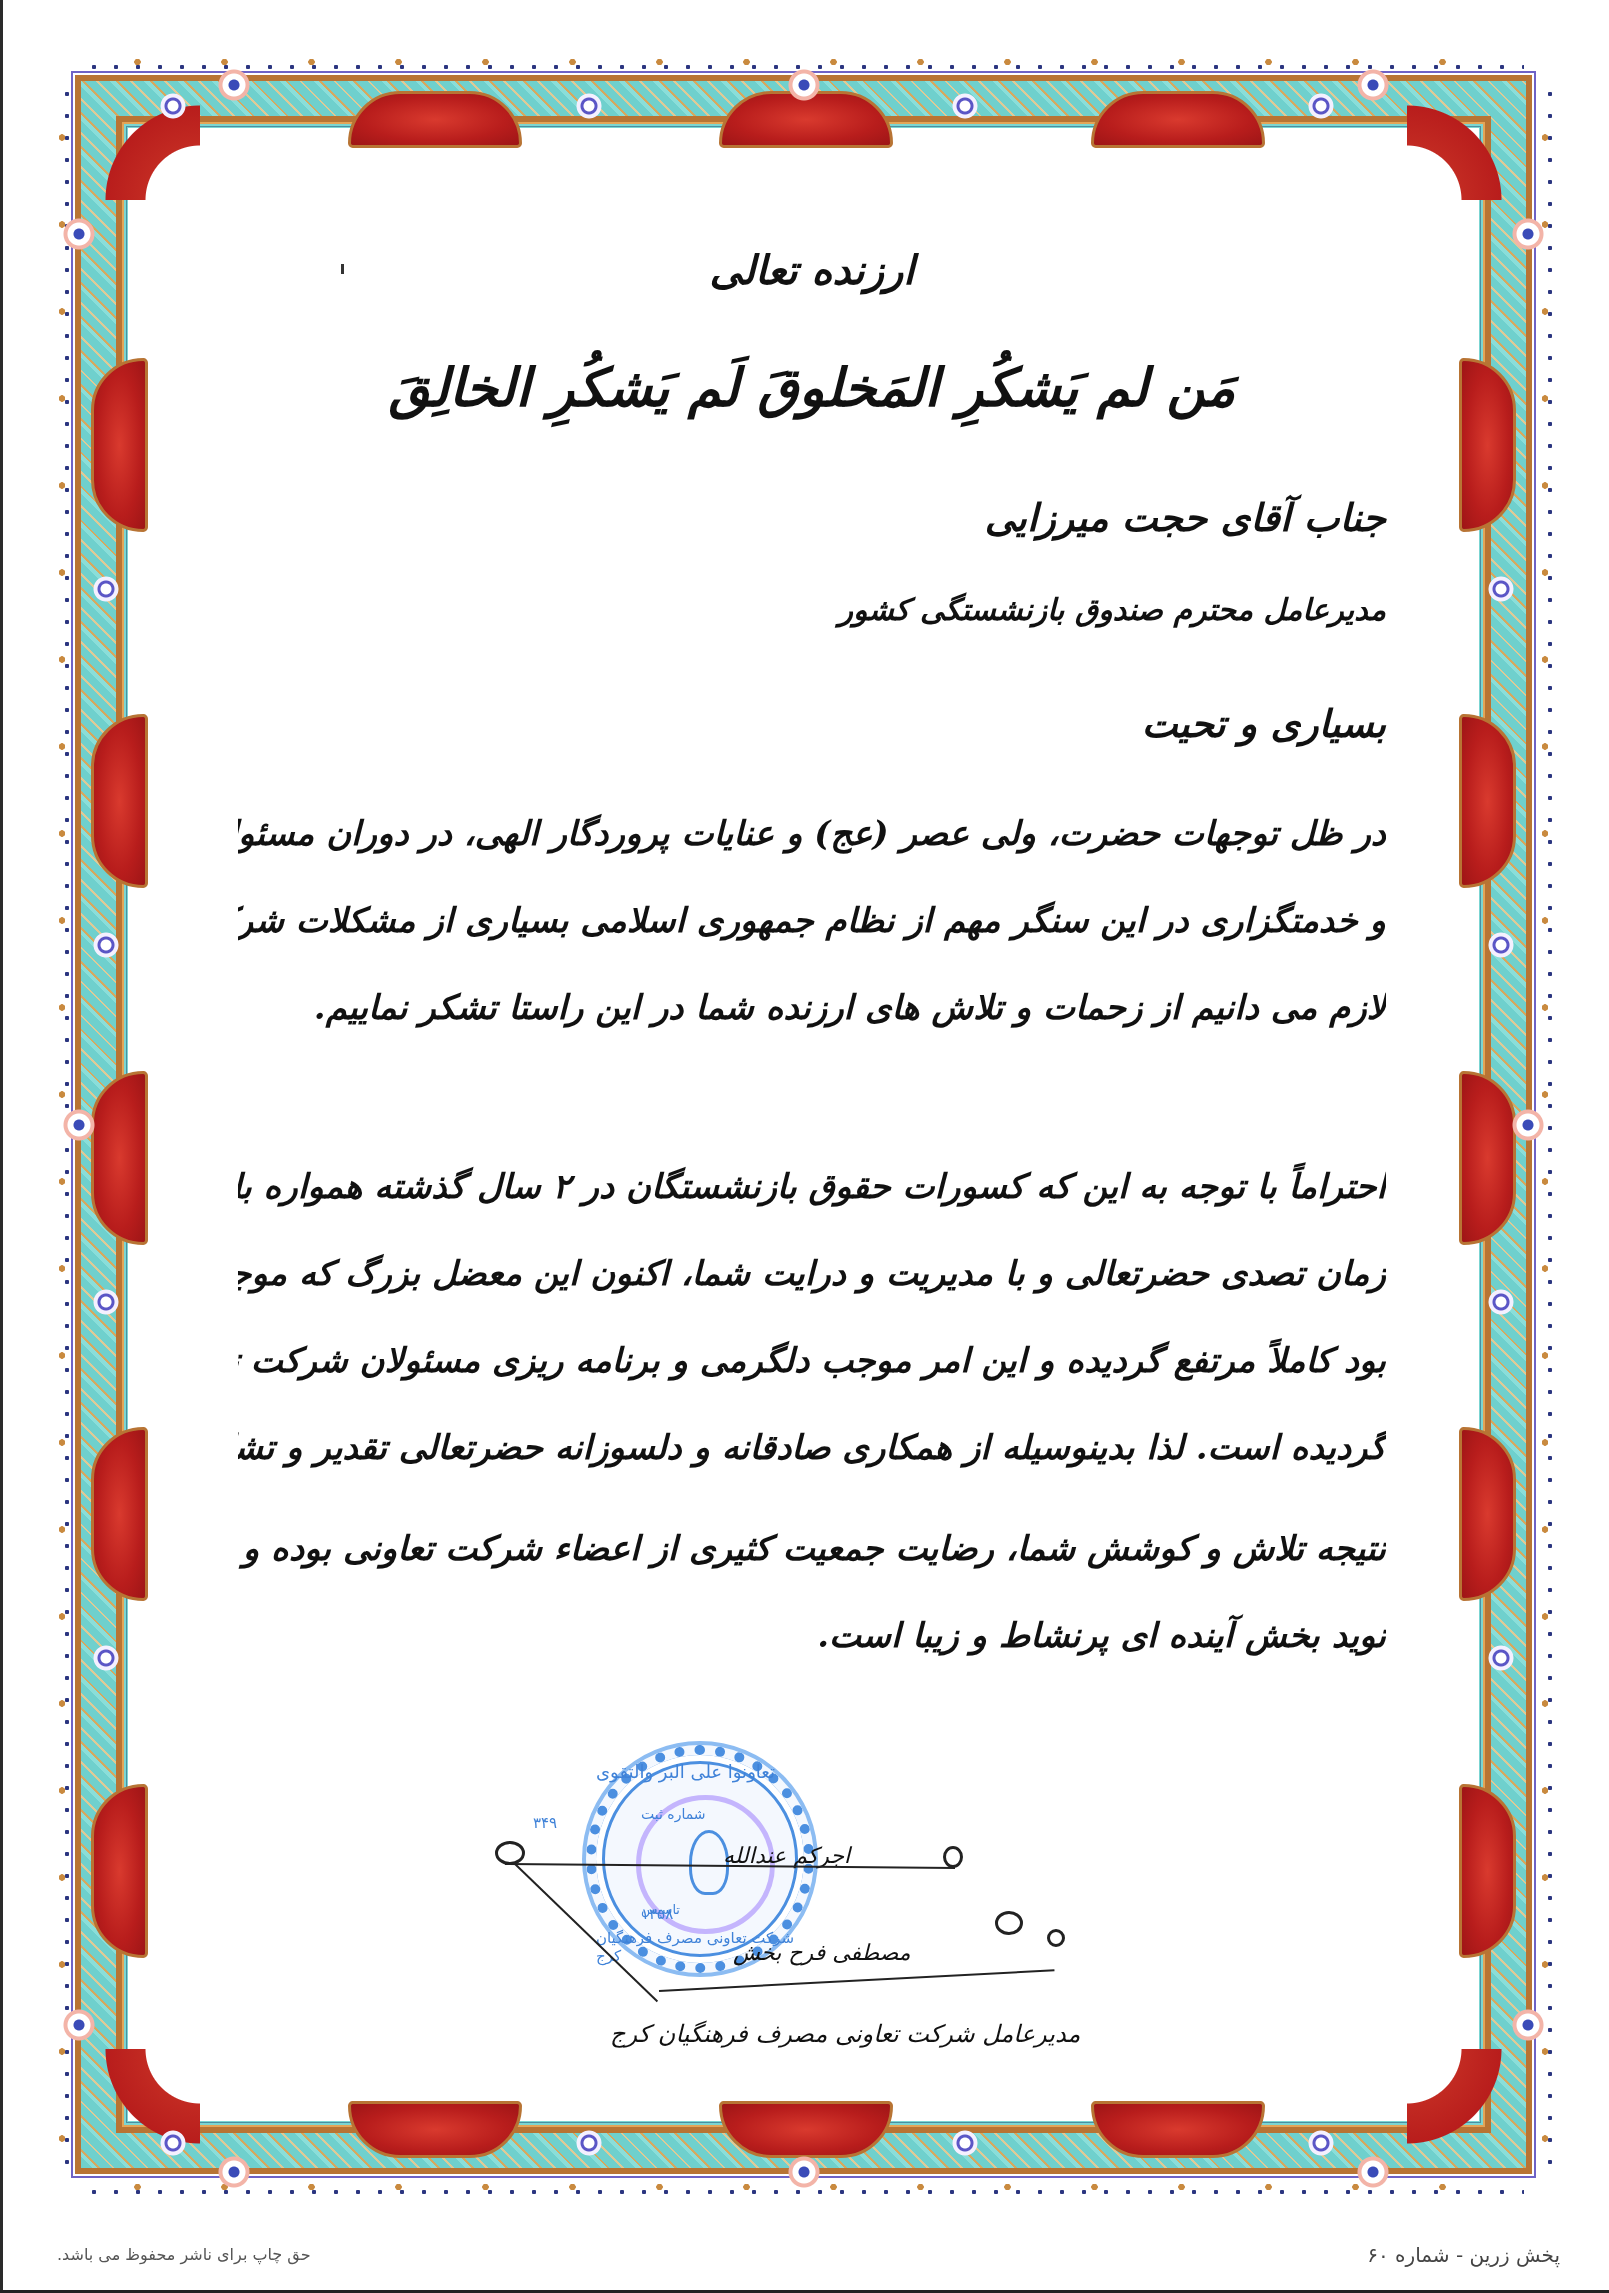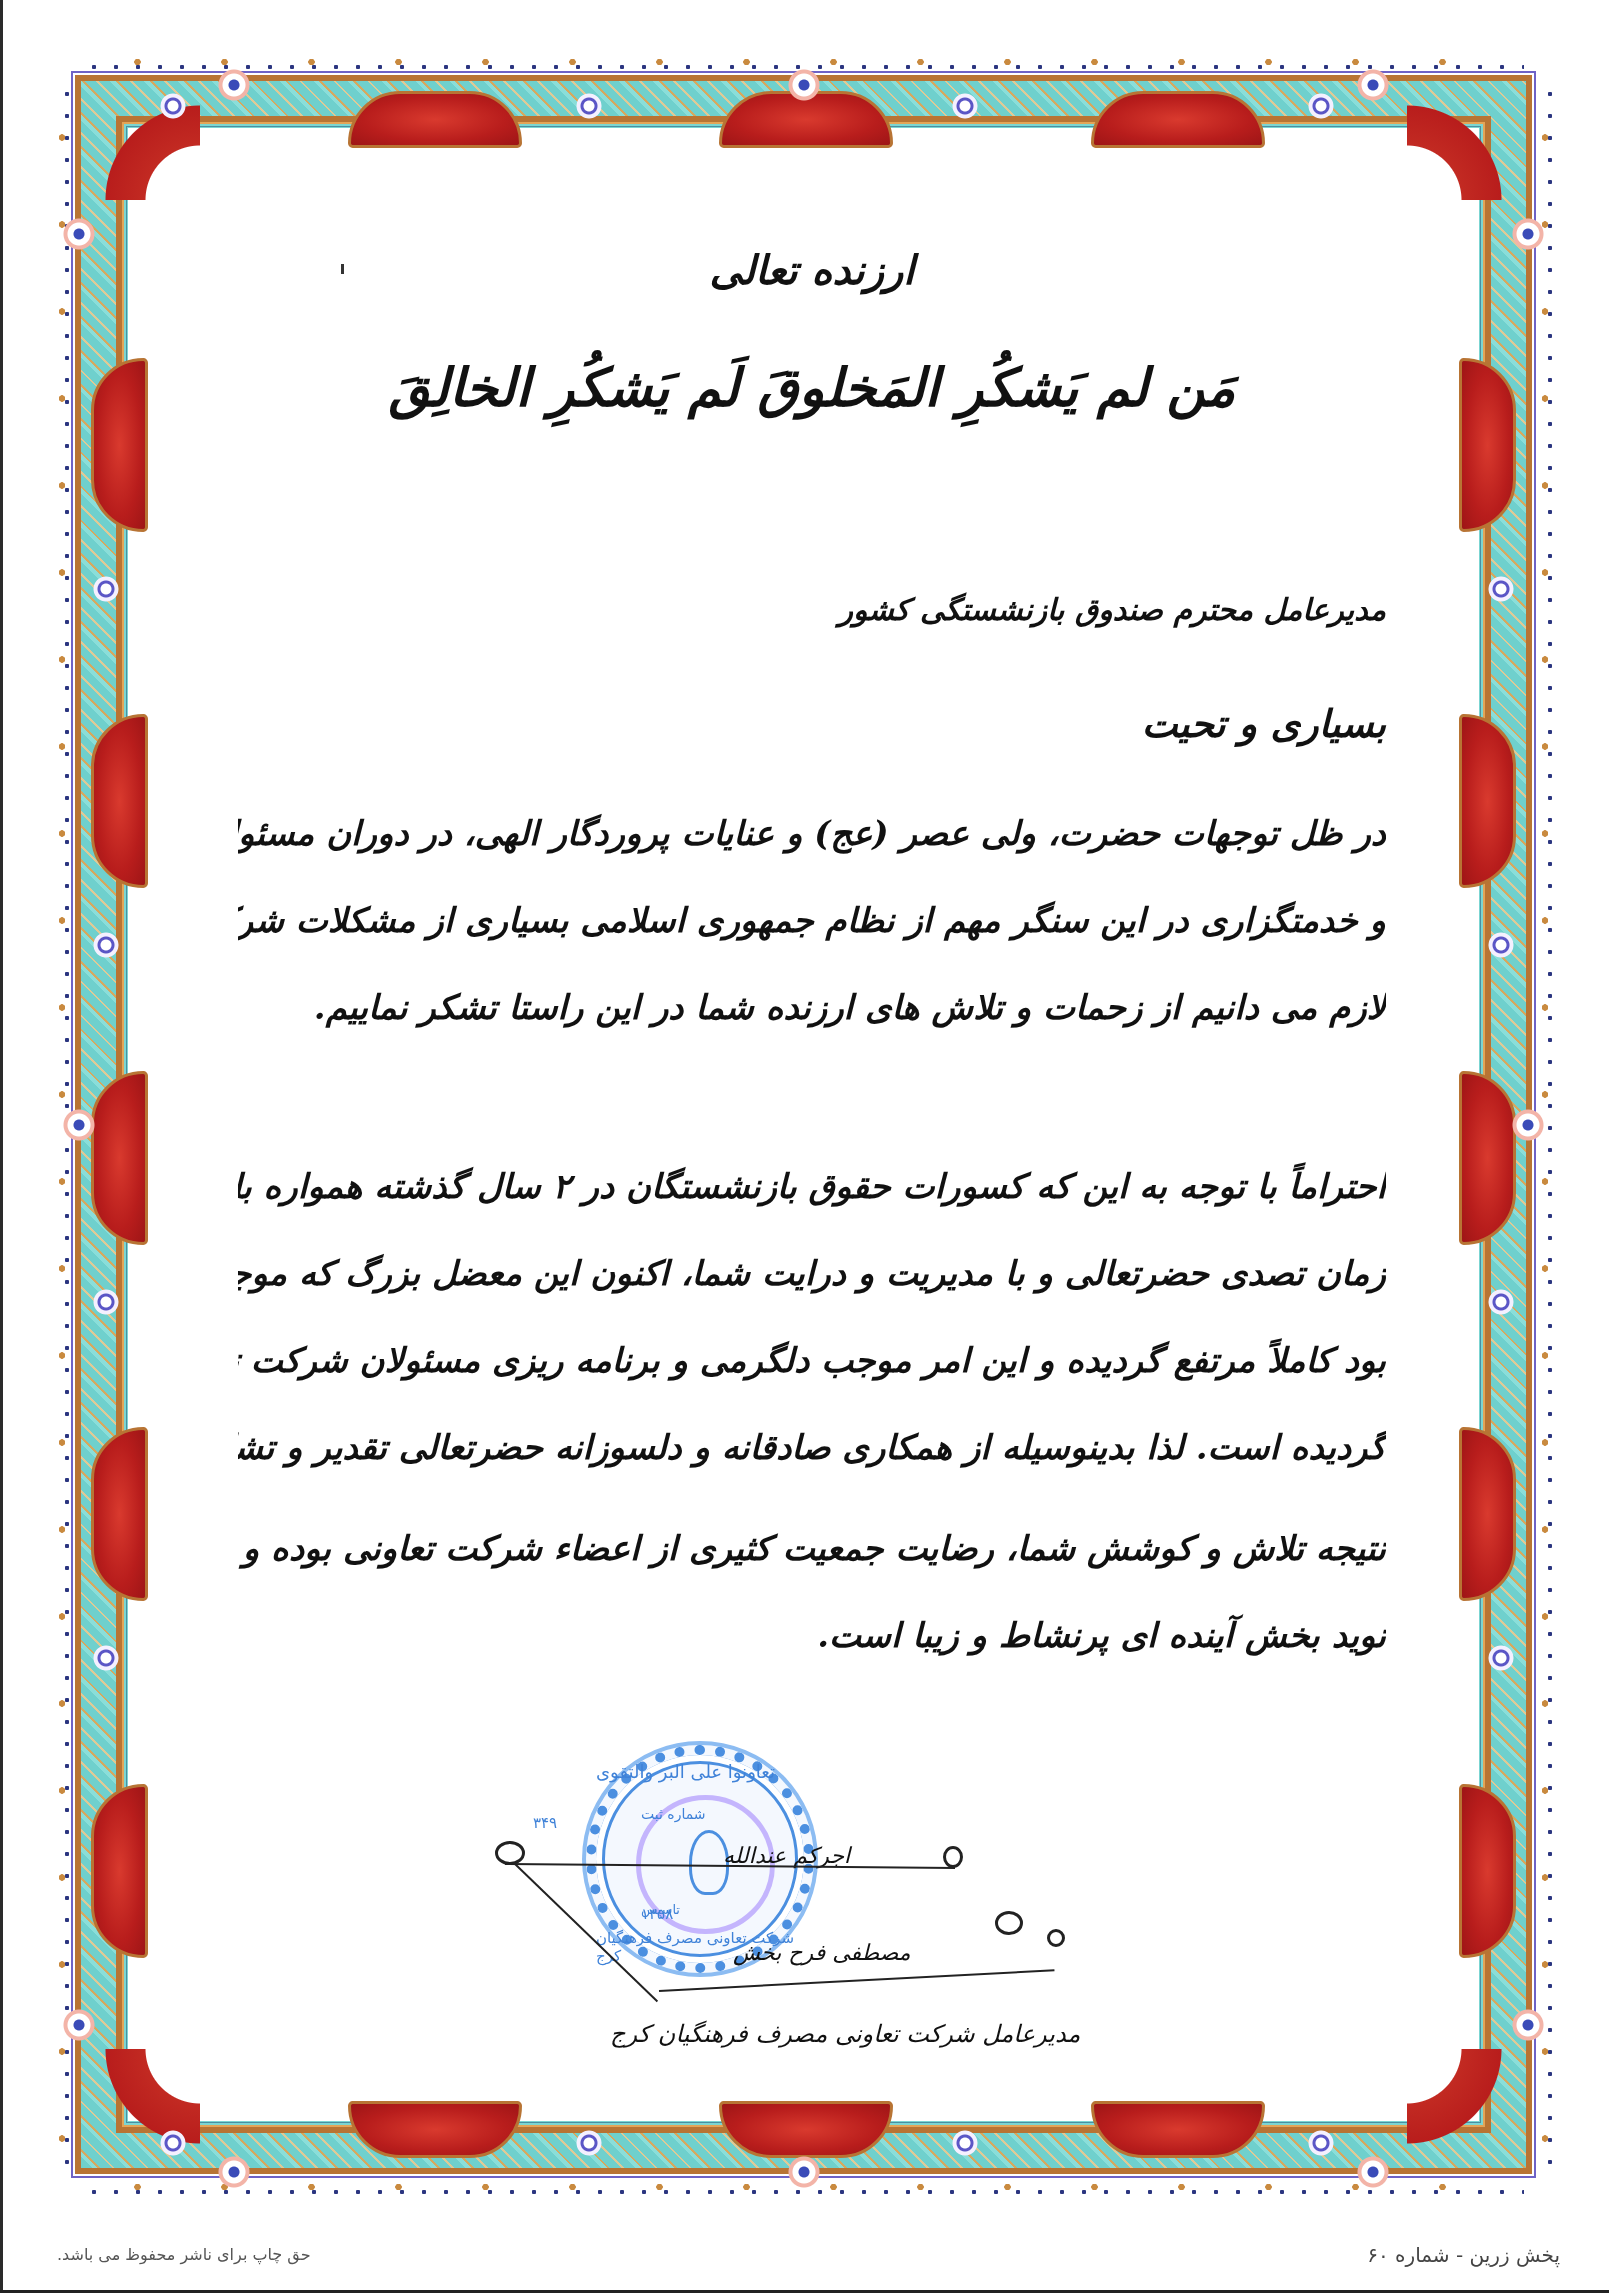--- a/index.html
+++ b/index.html
@@ -216,20 +216,21 @@
   <div class="flower" style="right:32px;top:1228px;"></div>
   <div class="flower" style="right:32px;top:1584px;"></div>
 </div>
 
 <div class="stray-mark"></div>
 
 <div class="content">
   <div class="header-basmala">ارزنده تعالی</div>
   <div class="header-hadith">مَن لم یَشکُرِ المَخلوقَ لَم یَشکُرِ الخالِقَ</div>
 
+  <div class="addr-line1">جناب آقای حجت میرزایی</div>
   <div class="addr-line2">مدیرعامل محترم صندوق بازنشستگی کشور</div>
   <div class="salutation">بسیاری و تحیت</div>
 
   <div class="para" style="top:592px;">
     <span class="para-line">در ظل توجهات حضرت، ولی عصر (عج) و عنایات پروردگار الهی، در دوران مسئولیت شما در سمت «مدیرعامل صندوق بازنشستگی کشور</span>
     <span class="para-line">و خدمتگزاری در این سنگر مهم از نظام جمهوری اسلامی بسیاری از مشکلات شرکت تعاونی مصرف فرهنگیان کرج مرتفع گردید بر خود</span>
     <span class="para-line">لازم می دانیم از زحمات و تلاش های ارزنده شما در این راستا تشکر نماییم.</span>
   </div>
 
   <div class="para" style="top:945px;">

